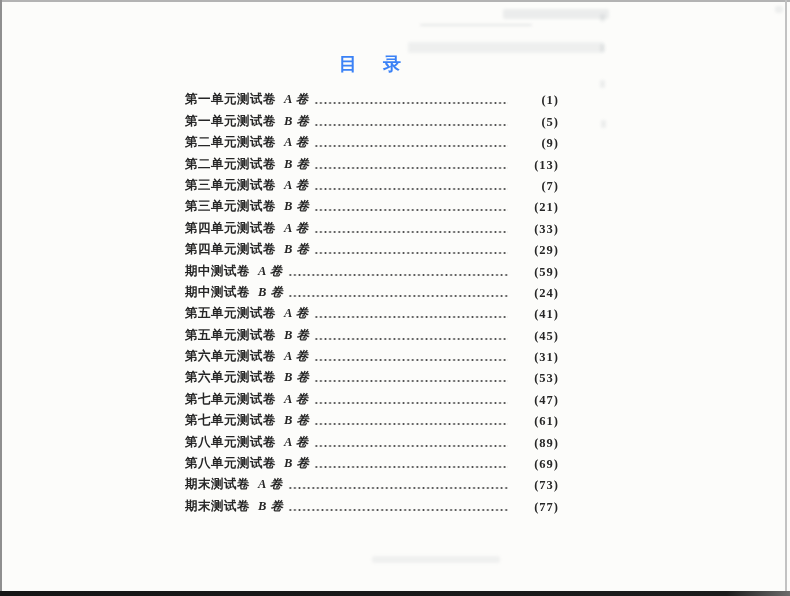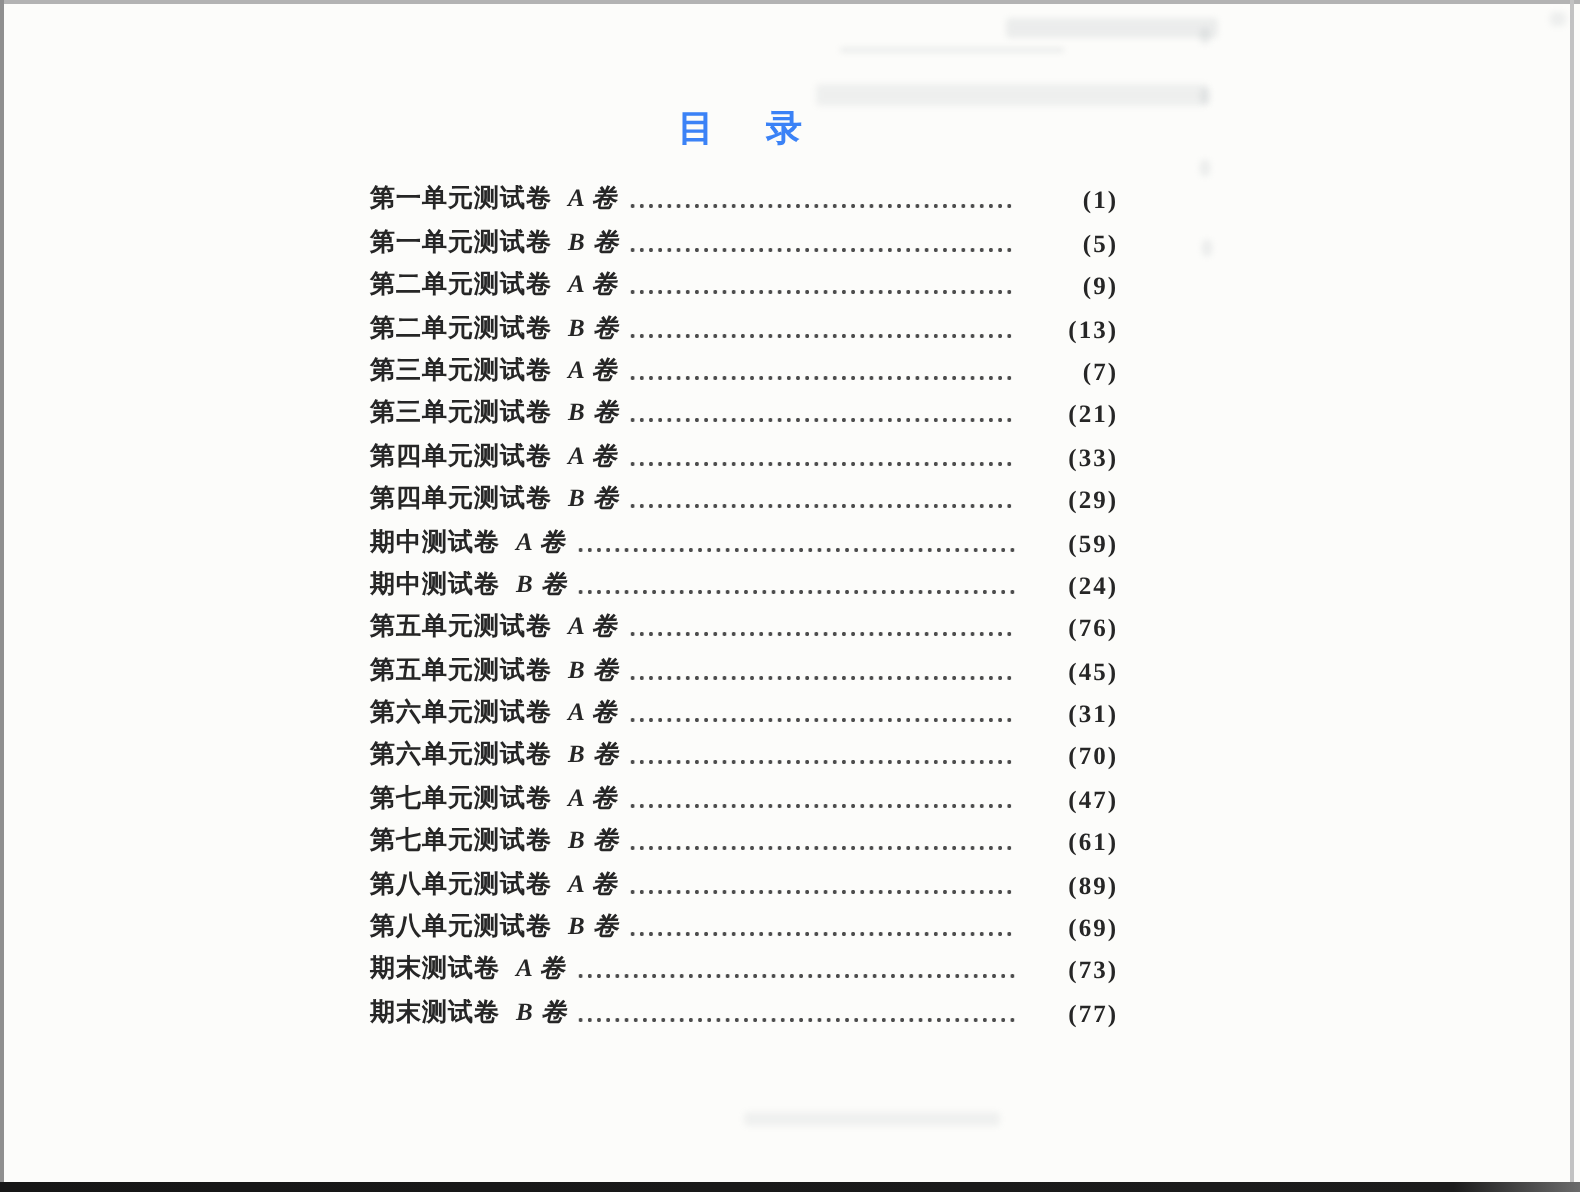--- a/index.html
+++ b/index.html
@@ -138,42 +138,42 @@
     <span class="entry-title">期中测试卷</span>
     <span class="vol">B 卷</span>
     <span class="leader"></span>
     <span class="pagenum">(24)</span>
   </div>
 
   <div class="toc-row">
     <span class="entry-title">第五单元测试卷</span>
     <span class="vol">A 卷</span>
     <span class="leader"></span>
-    <span class="pagenum">(76)</span>
+    <span class="pagenum">(41)</span>
   </div>
 
   <div class="toc-row">
     <span class="entry-title">第五单元测试卷</span>
     <span class="vol">B 卷</span>
     <span class="leader"></span>
     <span class="pagenum">(45)</span>
   </div>
 
   <div class="toc-row">
     <span class="entry-title">第六单元测试卷</span>
     <span class="vol">A 卷</span>
     <span class="leader"></span>
     <span class="pagenum">(31)</span>
   </div>
 
   <div class="toc-row">
     <span class="entry-title">第六单元测试卷</span>
     <span class="vol">B 卷</span>
     <span class="leader"></span>
-    <span class="pagenum">(70)</span>
+    <span class="pagenum">(53)</span>
   </div>
 
   <div class="toc-row">
     <span class="entry-title">第七单元测试卷</span>
     <span class="vol">A 卷</span>
     <span class="leader"></span>
     <span class="pagenum">(47)</span>
   </div>
 
   <div class="toc-row">

